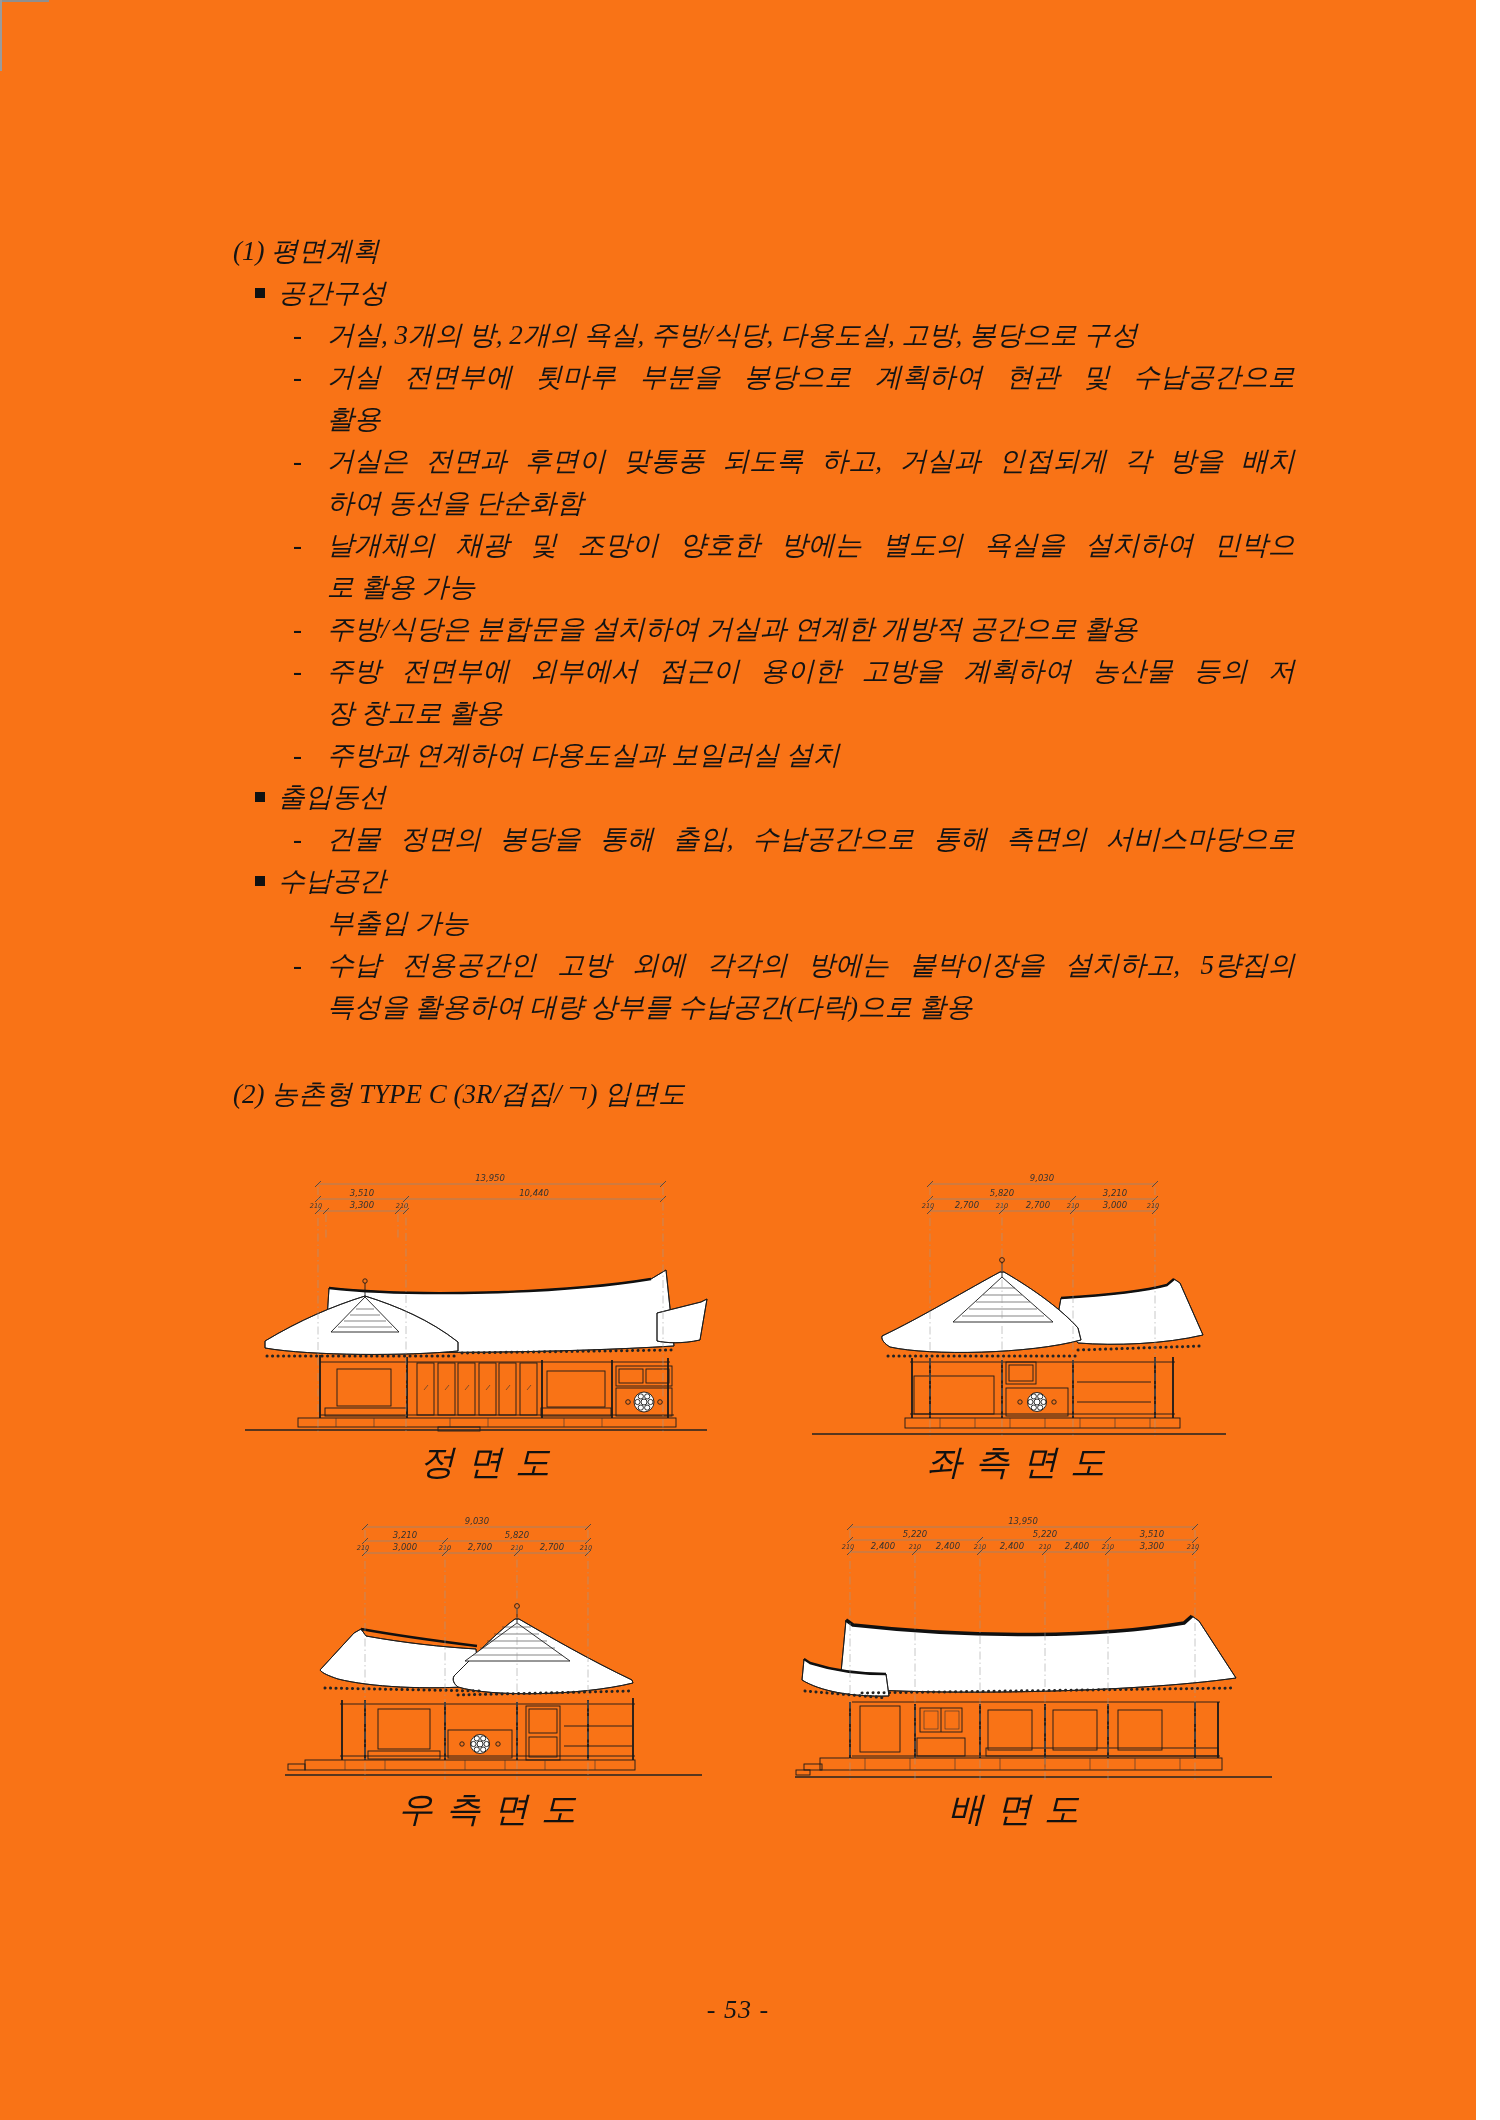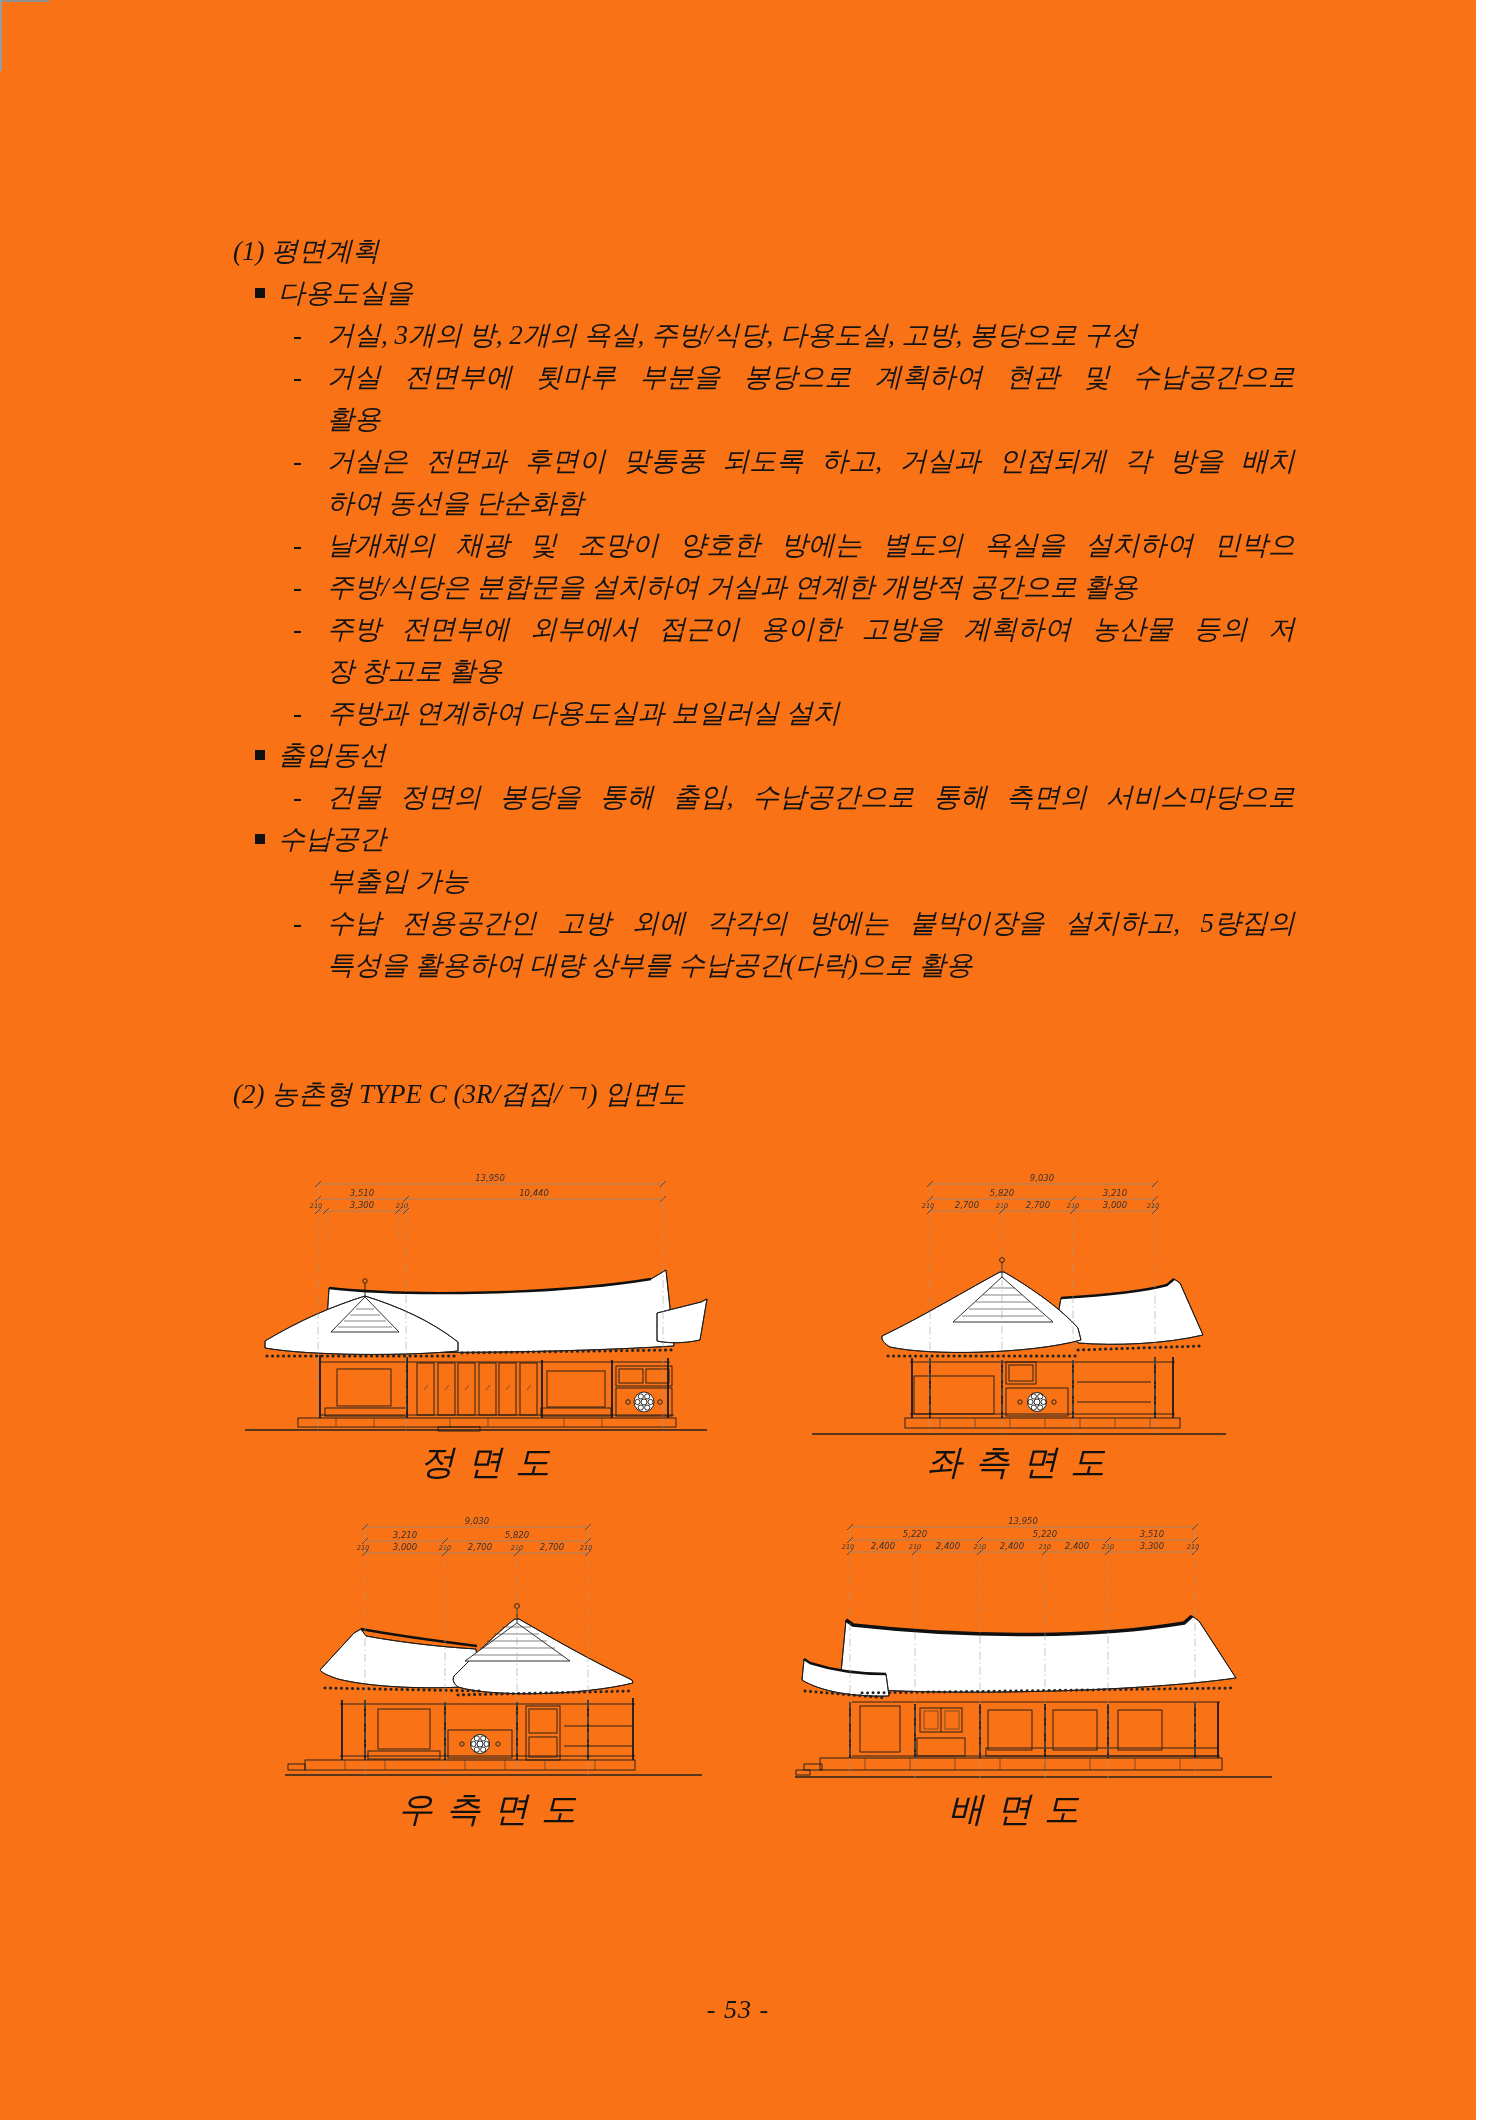--- a/index.html
+++ b/index.html
@@ -64,41 +64,42 @@
 
 <div class="page">
   <div class="mark-top"></div>
   <div class="mark-left"></div>
 
   <div class="text-block">
     <div class="line h1">(1) 평면계획</div>
 
     <div class="line grp">
       <span class="sq"></span>
-      <span>다용도실을</span>
+      <span>공간구성</span>
     </div>
 
     <div class="line item">
       <span class="dash">-</span>
       <span class="it">거실, 3개의 방, 2개의 욕실, 주방/식당, 다용도실, 고방, 봉당으로 구성</span>
     </div>
     <div class="line item fill">
       <span class="dash">-</span>
       <span class="it">거실 전면부에 툇마루 부분을 봉당으로 계획하여 현관 및 수납공간으로</span>
     </div>
     <div class="line cont">활용</div>
     <div class="line item fill">
       <span class="dash">-</span>
       <span class="it">거실은 전면과 후면이 맞통풍 되도록 하고, 거실과 인접되게 각 방을 배치</span>
     </div>
     <div class="line cont">하여 동선을 단순화함</div>
     <div class="line item fill">
       <span class="dash">-</span>
       <span class="it">날개채의 채광 및 조망이 양호한 방에는 별도의 욕실을 설치하여 민박으</span>
     </div>
+    <div class="line cont">로 활용 가능</div>
     <div class="line item">
       <span class="dash">-</span>
       <span class="it">주방/식당은 분합문을 설치하여 거실과 연계한 개방적 공간으로 활용</span>
     </div>
     <div class="line item fill">
       <span class="dash">-</span>
       <span class="it">주방 전면부에 외부에서 접근이 용이한 고방을 계획하여 농산물 등의 저</span>
     </div>
     <div class="line cont">장 창고로 활용</div>
     <div class="line item">

